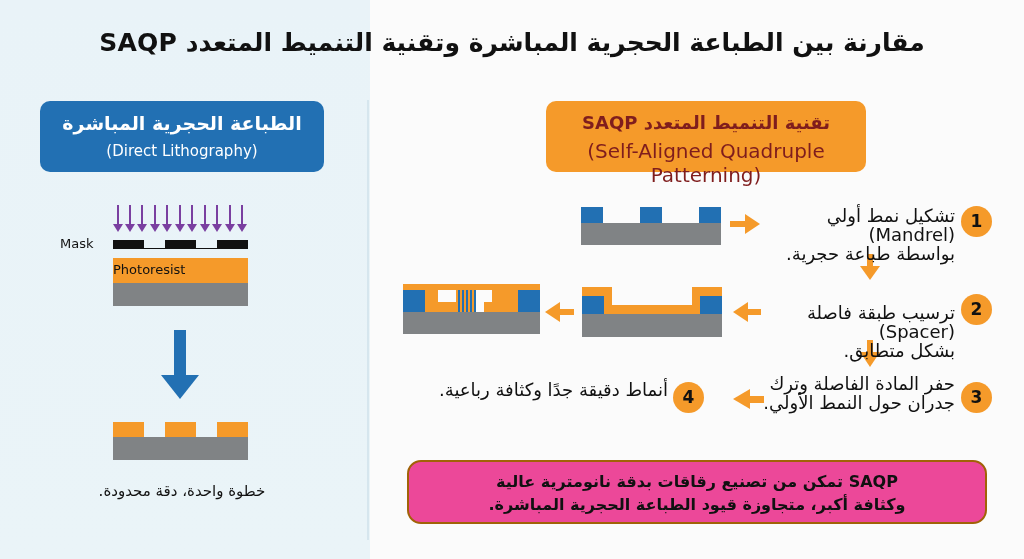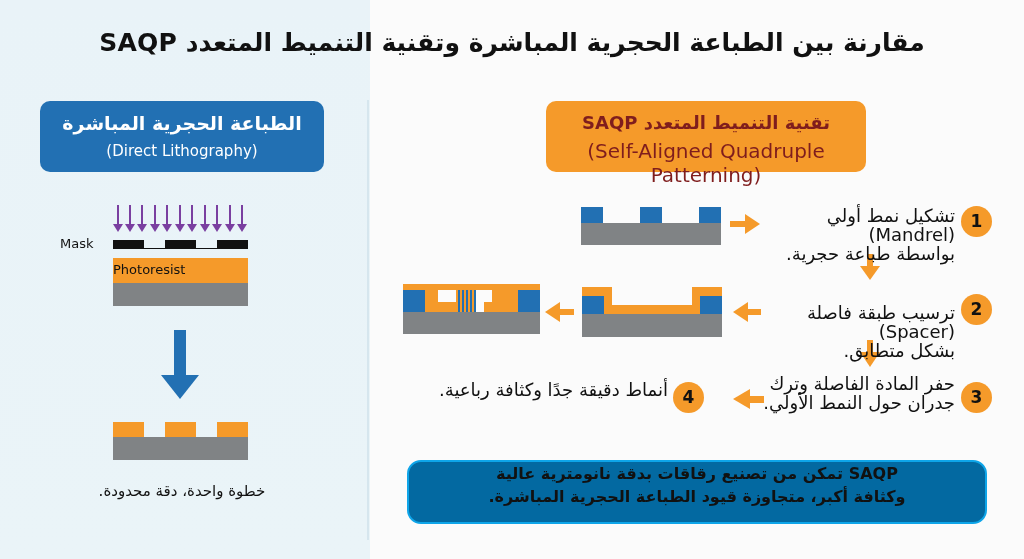--- a/index.html
+++ b/index.html
@@ -54,22 +54,22 @@
       position: absolute; width: 31px; height: 31px; border-radius: 50%;
       background: #f59a2a; color: #111; font-weight: bold; font-size: 17px;
       text-align: center; line-height: 31px;
     }
     .step-text {
       position: absolute; direction: rtl; text-align: right; font-size: 18px;
       line-height: 19px; color: #111;
     }
     .summary-box {
       position: absolute; left: 407px; top: 460px; width: 580px; height: 64px;
-      border: 2px solid #0ea5e9; border-radius: 14px; background: #0369a1;
-      text-align: center; direction: rtl; padding-top: 0;
+      border: 2px solid #a16207; border-radius: 14px; background: #ec4899;
+      text-align: center; direction: rtl; padding-top: 8px;
     }
     .summary-box .line { font-size: 16px; font-weight: bold; line-height: 23px; color: #111; }
     svg { position: absolute; left: 0; top: 0; }
   </style>
 </head>
 <body>
 
 <div class="left-bg"></div>
 <div class="right-bg"></div>
 <div class="divider"></div>

